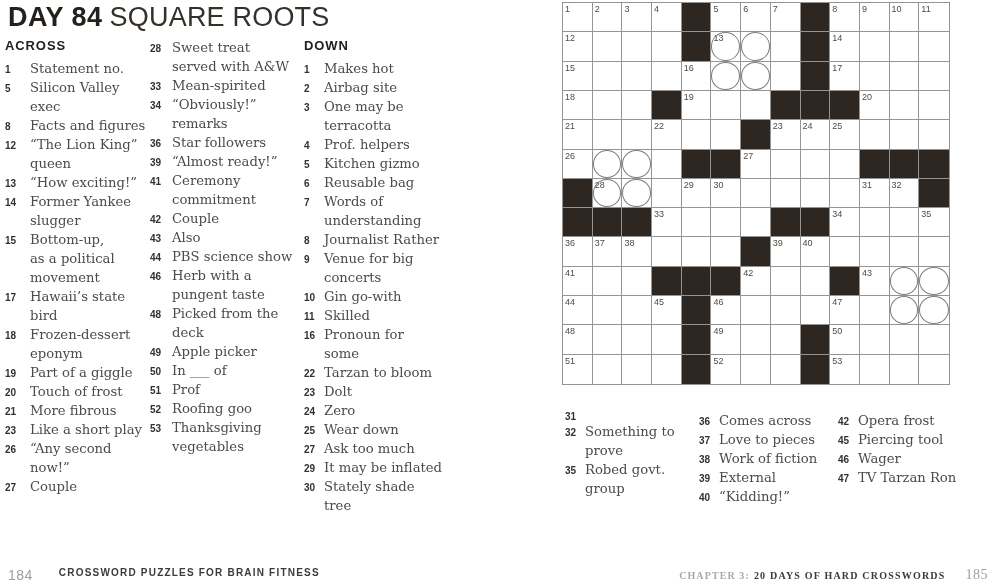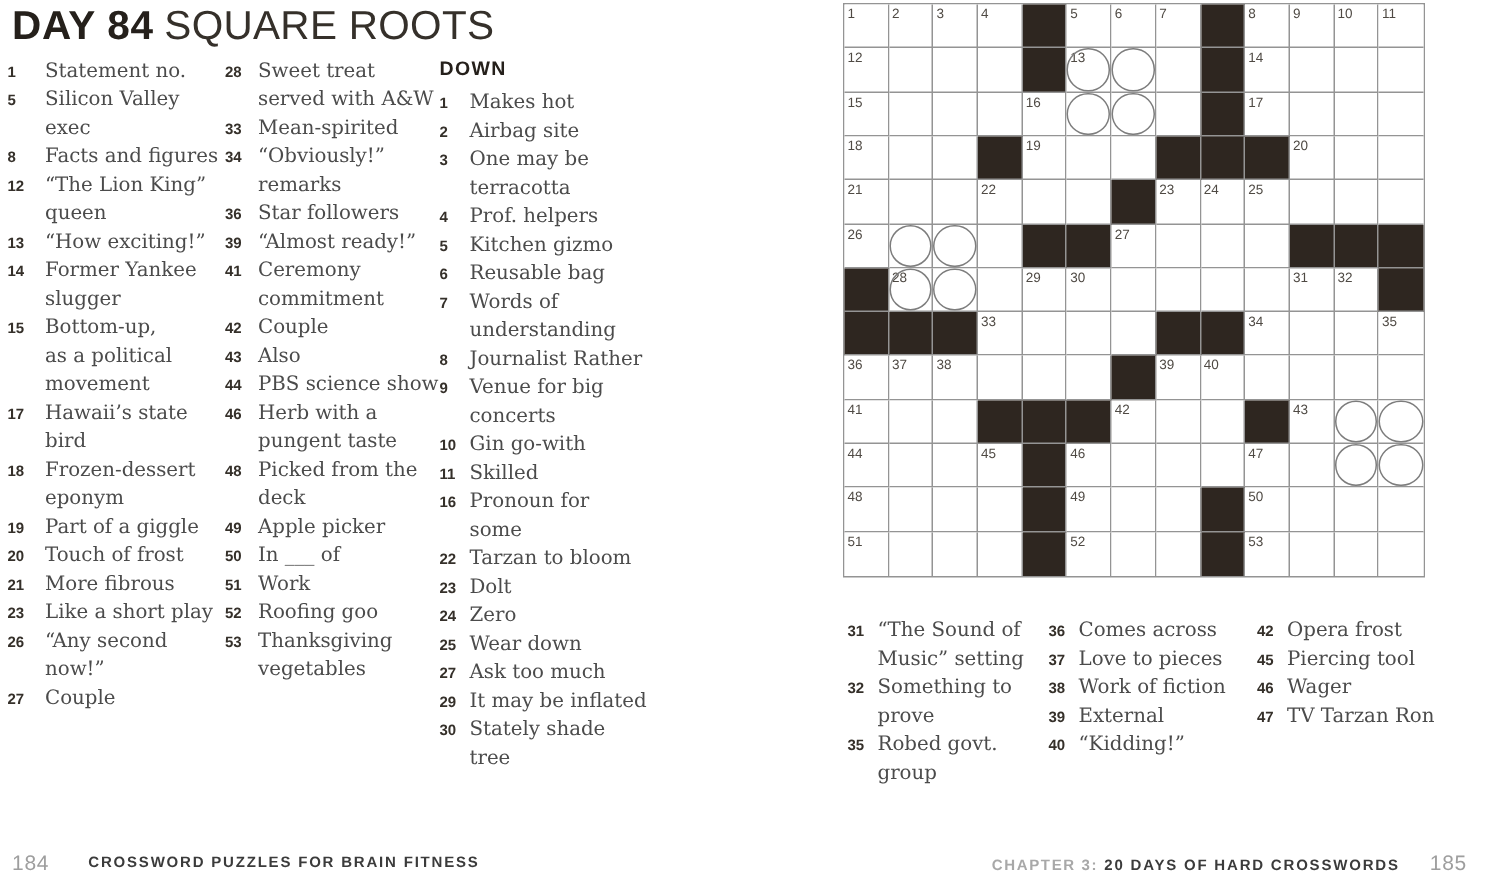--- a/index.html
+++ b/index.html
@@ -15,21 +15,21 @@
     background:#ffffff;font-family:"Liberation Sans",sans-serif;
   }
   
   .title{position:absolute;left:8px;top:2px;font-size:27px;color:var(--heading);white-space:nowrap;letter-spacing:.2px;}
   .title .day{font-weight:700;letter-spacing:.5px;}
   .title .name{font-weight:400;margin-left:7px;color:#35302a;}
   
   .cluecol{position:absolute;top:38px;}
   .col-a1{left:5px;width:143px;}
   .col-a2{left:150px;width:153px;}
-  .col-d1{left:293px;width:156px;}
+  .col-d1{left:304px;width:156px;}
   .clue-header{font-size:13px;font-weight:800;letter-spacing:.9px;color:var(--heading);height:21px;}
   .clue{display:flex;align-items:baseline;}
   .clue .num{flex:0 0 25px;font-size:10px;font-weight:700;color:#35302a;}
   .col-d1 .clue .num{flex-basis:20px;}
   .col-a2 .clue .num{flex-basis:22px;}
   .clue .txt{
     font-family:"DejaVu Serif","Liberation Serif",serif;
     font-size:13.2px;line-height:19px;color:var(--clue);white-space:pre-line;
   }
   
@@ -47,36 +47,37 @@
   .cell{position:relative;border-right:1px solid var(--line);border-bottom:1px solid var(--line);box-sizing:border-box;background:#fff;}
   .cell.lastcol{border-right:none;}
   .cell.lastrow{border-bottom:none;}
   .cell.black{background:var(--black);}
   .cell .cnum{
     position:absolute;top:1px;left:2px;font-size:9px;line-height:10px;
     color:#4f4a44;font-family:"Liberation Sans",sans-serif;
   }
   .cell .circle{position:absolute;inset:0px;border:1px solid #7d7d7d;border-radius:50%;}
   
-  .footer-left{position:absolute;left:8px;bottom:5px;display:flex;align-items:center;}
-  .footer-right{position:absolute;right:22px;bottom:5px;display:flex;align-items:flex-end;}
+  .footer-left{position:absolute;left:8px;bottom:5px;display:flex;align-items:flex-start;}
+  .footer-right{position:absolute;right:12px;bottom:5px;display:flex;align-items:center;font-family:Liberation Serif, serif;}
   .pagenum{font-size:14px;color:var(--fgray);letter-spacing:.5px;}
   .runhead{font-size:10px;font-weight:800;letter-spacing:1.2px;color:#3b3b3b;}
   .footer-left .runhead{margin-left:26px;}
   .chaplabel{font-size:10px;font-weight:700;letter-spacing:1.1px;color:#a8a8a8;margin-right:4px;}
   .footer-right .pagenum{margin-left:20px;}
 </style>
 </head>
 <body>
 
 <div class="title">
   <span class="day">DAY 84</span><span class="name">SQUARE ROOTS</span>
 </div>
 
 <div class="cluecol col-a1">
+  <div class="clue-header">ACROSS</div>
   <div>
       <div class="clue">
         <span class="num">1</span>
         <span class="txt">Statement no.</span>
       </div>
       <div class="clue">
         <span class="num">5</span>
         <span class="txt">Silicon Valley
 exec</span>
       </div>
@@ -196,21 +197,21 @@
       <div class="clue">
         <span class="num">49</span>
         <span class="txt">Apple picker</span>
       </div>
       <div class="clue">
         <span class="num">50</span>
         <span class="txt">In ___ of</span>
       </div>
       <div class="clue">
         <span class="num">51</span>
-        <span class="txt">Work</span>
+        <span class="txt">Prof</span>
       </div>
       <div class="clue">
         <span class="num">52</span>
         <span class="txt">Roofing goo</span>
       </div>
       <div class="clue">
         <span class="num">53</span>
         <span class="txt">Thanksgiving
 vegetables</span>
       </div>
@@ -600,22 +601,20 @@
       <span class="cnum">53</span>
     </div>
     <div class="cell lastrow"></div>
     <div class="cell lastrow"></div>
     <div class="cell lastcol lastrow"></div>
   </div>
 
 <div class="bcol b1">
     <div class="clue">
       <span class="num">31</span>
-      <span class="txt">“The Sound of
-Music” setting</span>
     </div>
     <div class="clue">
       <span class="num">32</span>
       <span class="txt">Something to
 prove</span>
     </div>
     <div class="clue">
       <span class="num">35</span>
       <span class="txt">Robed govt.
 group</span>

